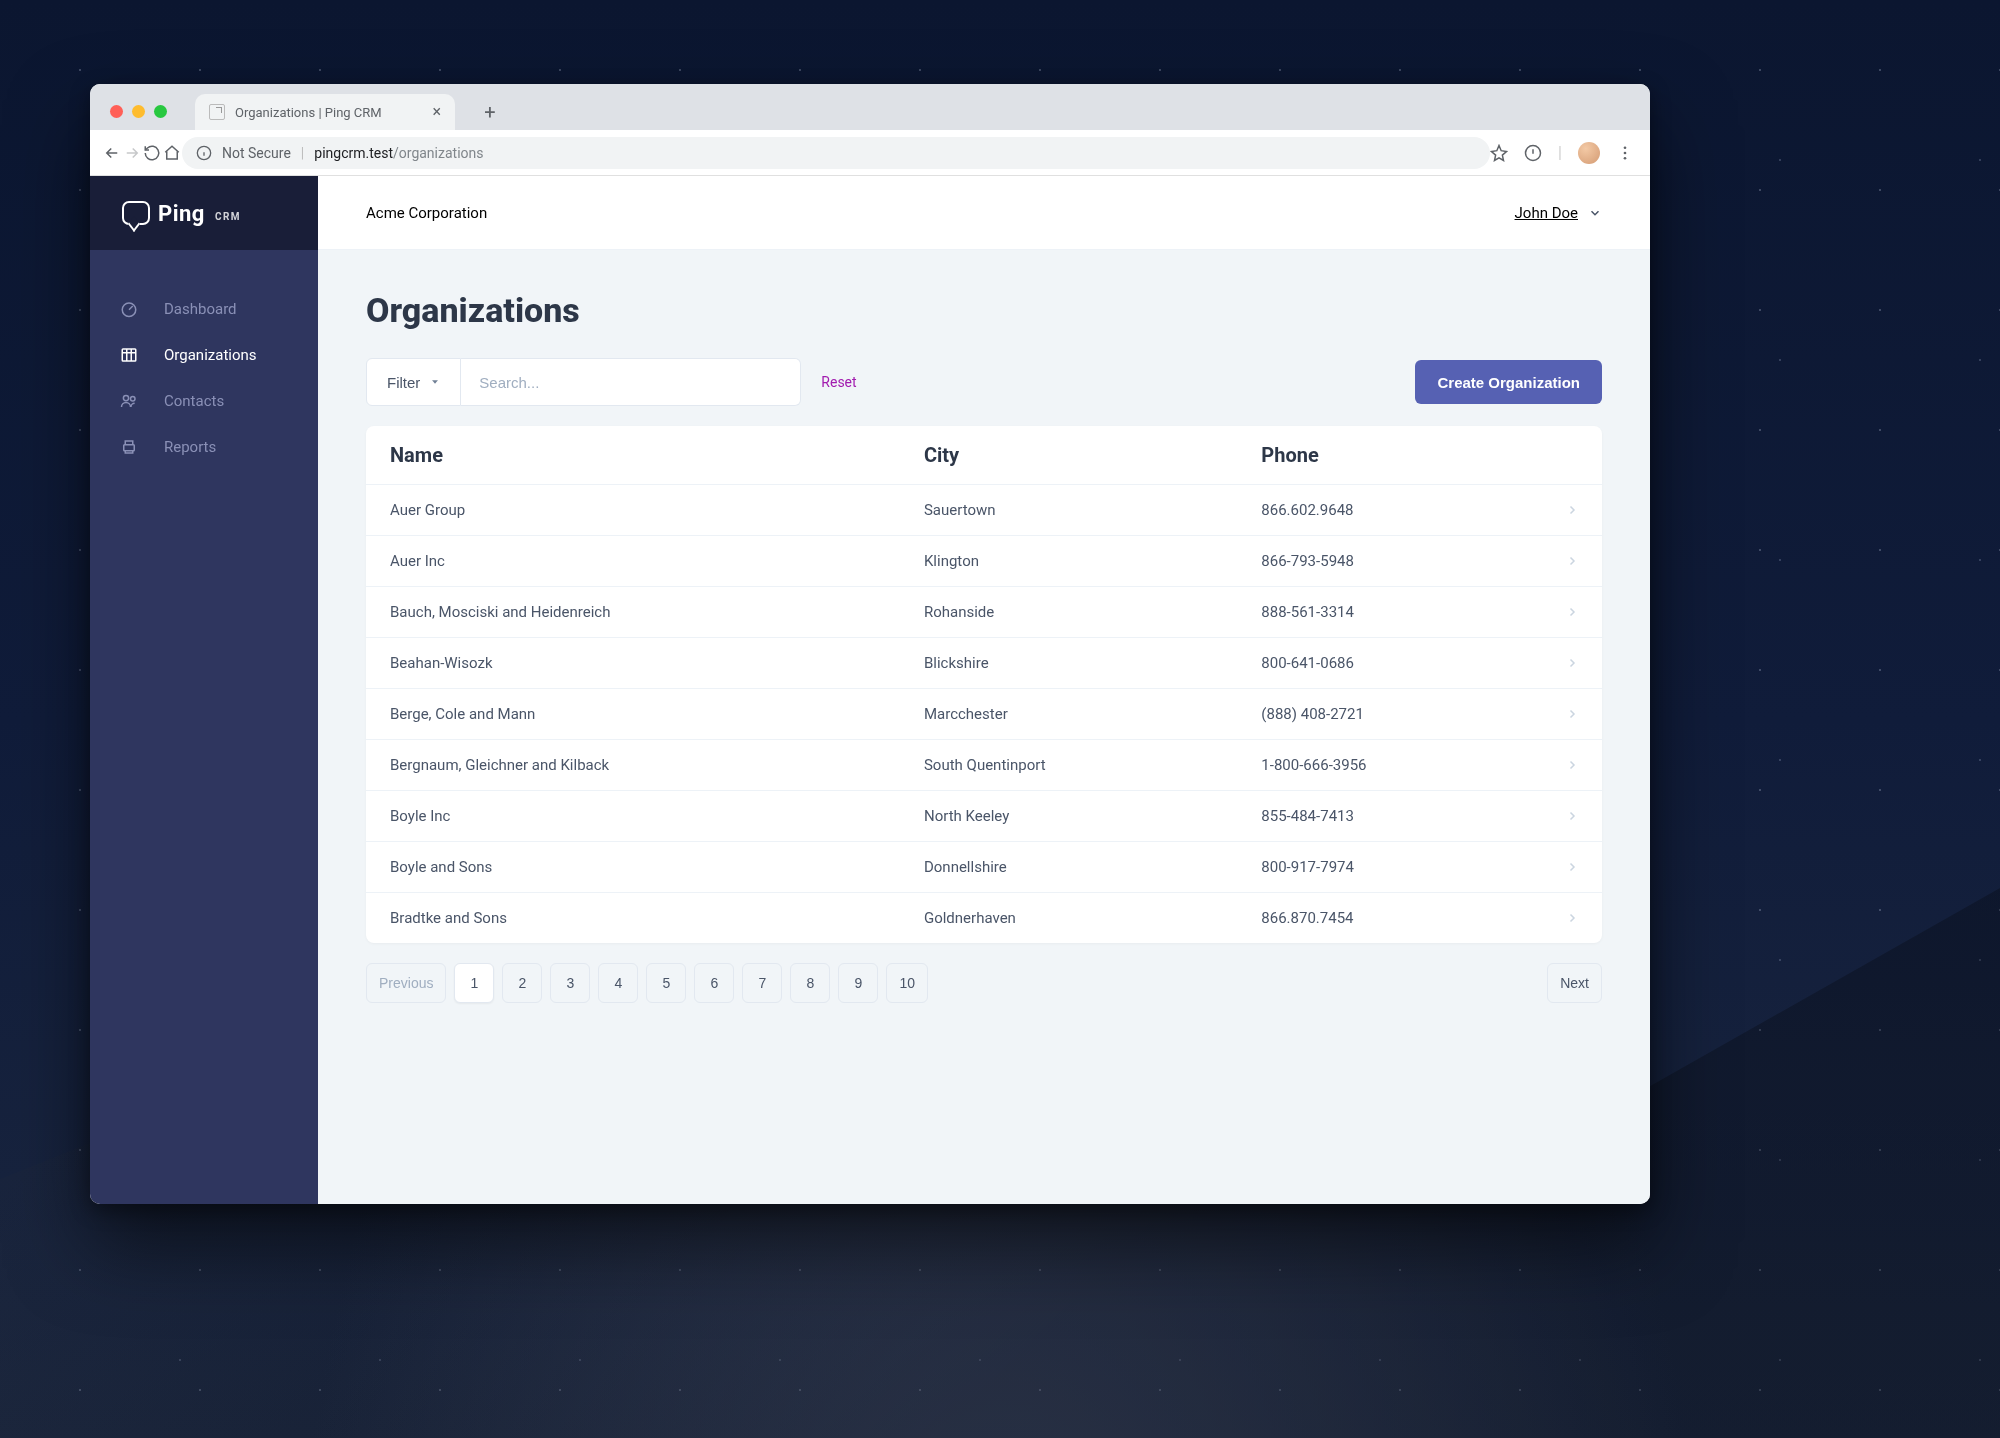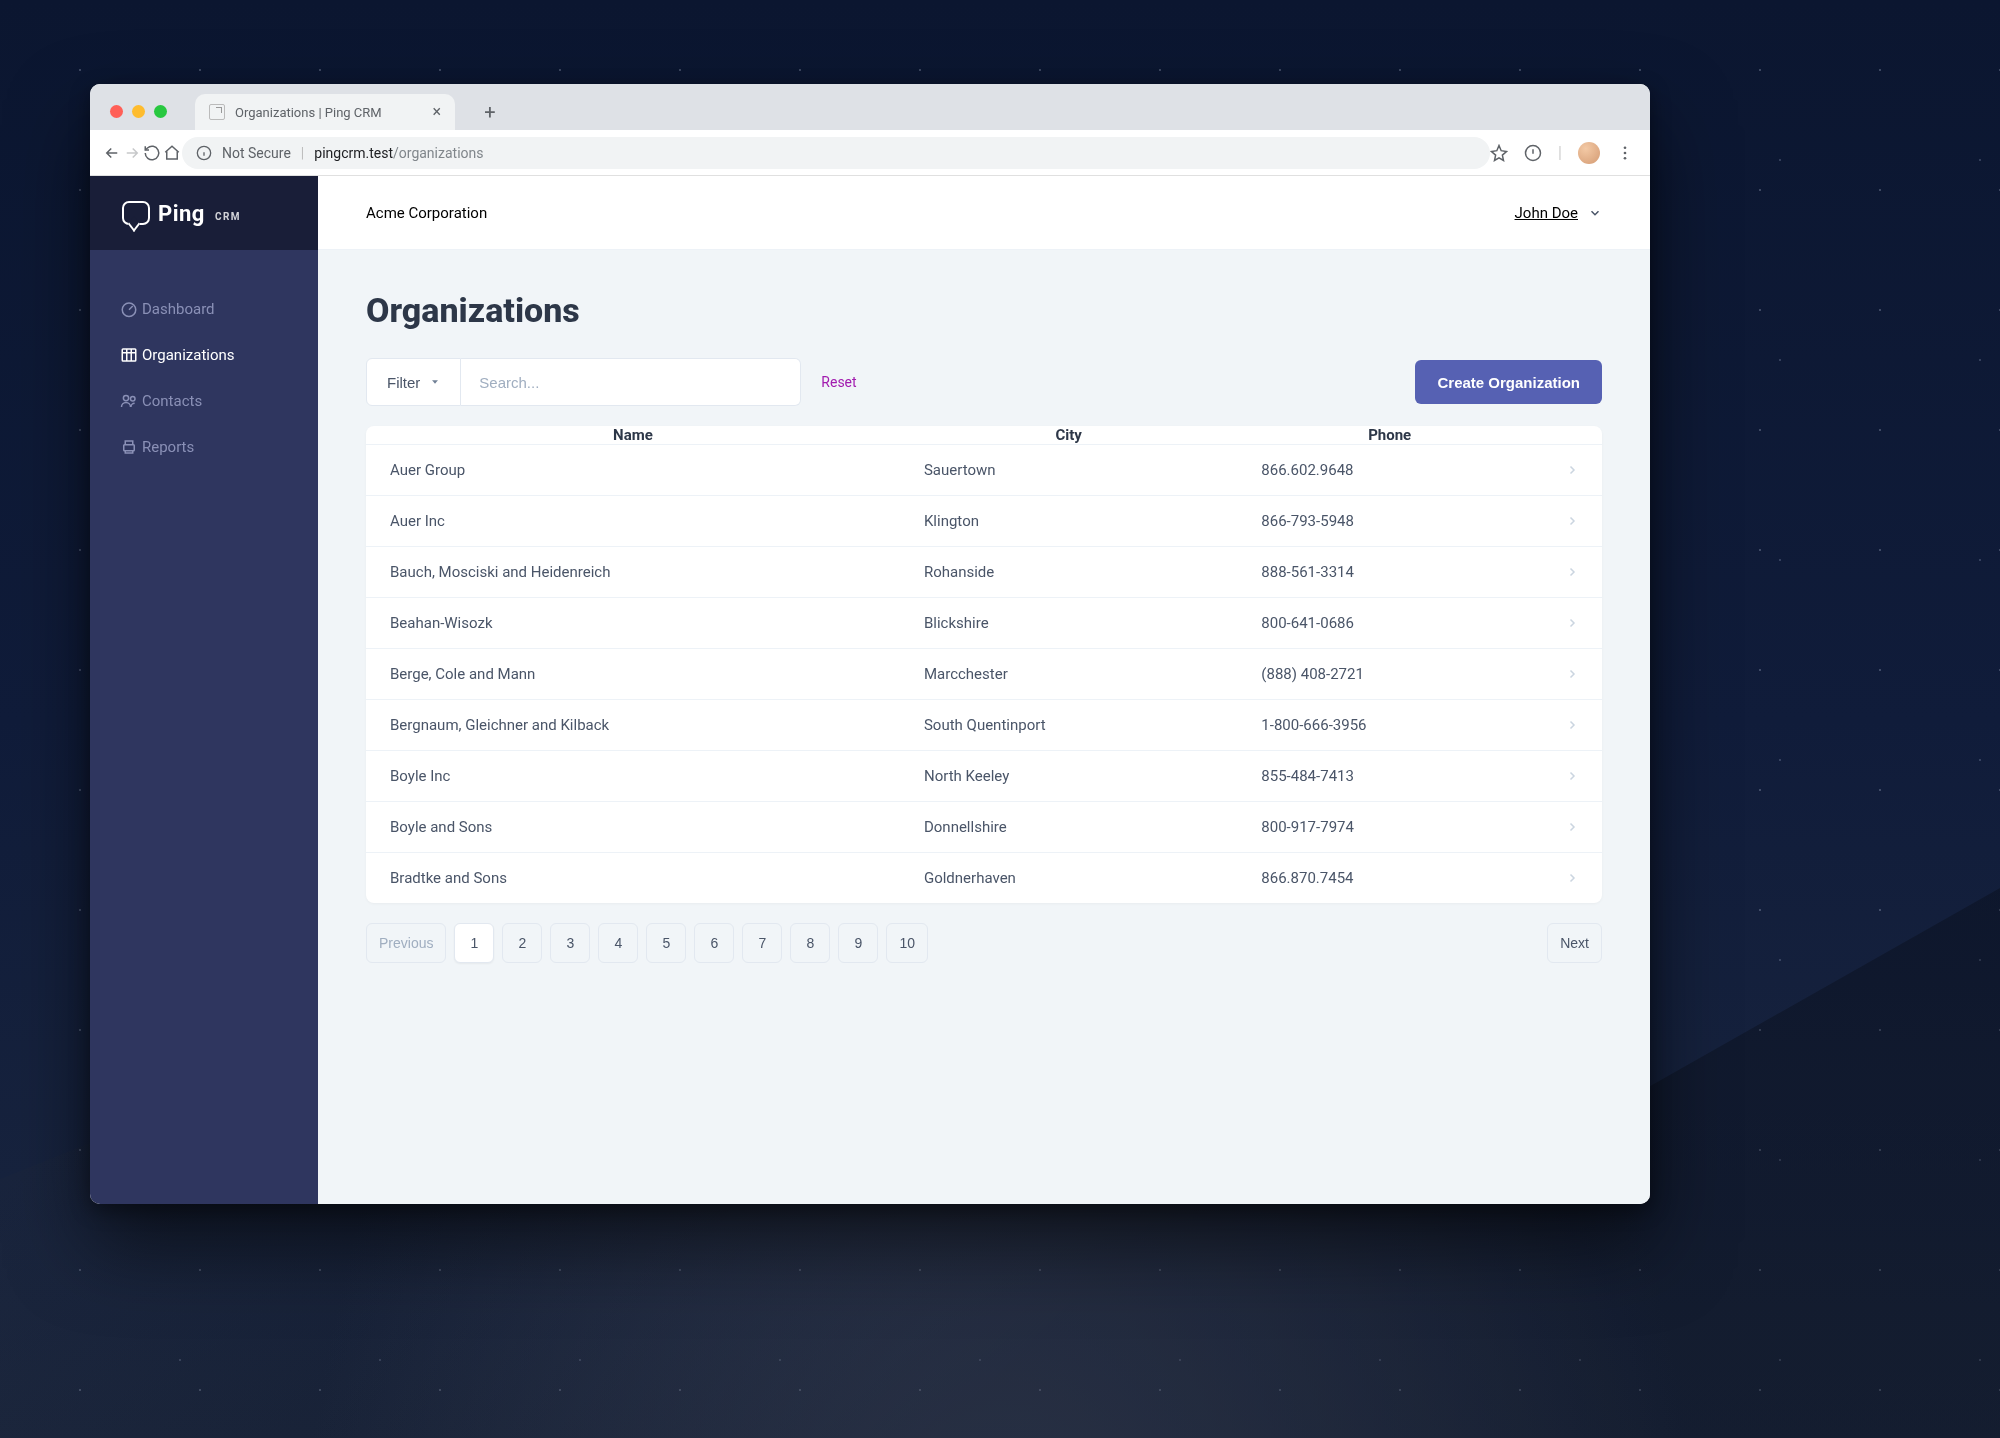--- a/index.html
+++ b/index.html
@@ -110,21 +110,21 @@
     padding-left: 32px;
     gap:8px;
     color:#fff;
   }
   .brand-logo { width:28px; height:24px; border:2.5px solid #fff; border-radius:7px; position:relative;}
   .brand-logo::after{ content:""; position:absolute; left:5px; bottom:-6px; width:8px;height:8px; background:#191e38; border-left:2.5px solid #fff; border-bottom:2.5px solid #fff; transform:rotate(-45deg) skew(-8deg,-8deg);}
   .brand-text{ font-weight:700; font-size:22px; letter-spacing:.5px;}
   .brand-sub{ font-size:10px; letter-spacing:1.5px; font-weight:700; opacity:.8; margin-left:2px; margin-top:6px;}
   .nav { padding-top: 36px; display:flex; flex-direction:column;}
   .nav-item{
-    display:flex; align-items:center; gap:4px;
+    display:flex; align-items:center; gap:26px;
     padding: 14px 30px;
     color:#8a90b6;
     font-size:15px;
     cursor:pointer;
   }
   .nav-item.active{ color:#fff; }
   .nav-icon{ width:18px; height:18px; display:inline-flex; align-items:center; justify-content:center;}
 
   .content { flex:1; display:flex; flex-direction:column; background:#f1f5f8; min-width:0;}
   .topbar {
@@ -160,22 +160,22 @@
     border:none; border-radius:6px; font-size:15px; cursor:pointer;
   }
 
   .table-card{
     background:#fff; border-radius:8px;
     box-shadow: 0 1px 3px rgba(0,0,0,0.04);
     overflow:hidden;
   }
   table{ width:100%; border-collapse:collapse;}
   thead th{
-    text-align:center; font-size:15px; font-weight:700; color:#2d3748;
-    padding: 0 24px;
+    text-align:left; font-size:20px; font-weight:700; color:#2d3748;
+    padding: 17px 24px;
   }
   tbody td{
     padding: 16px 24px;
     color:#4a5568; font-size:15px;
     border-top:1px solid #edf2f7;
   }
   tbody tr{ cursor:pointer;}
   .row-chevron{ text-align:right; color:#cbd5e0; width:40px; padding-right:24px;}
 
   .pagination{

